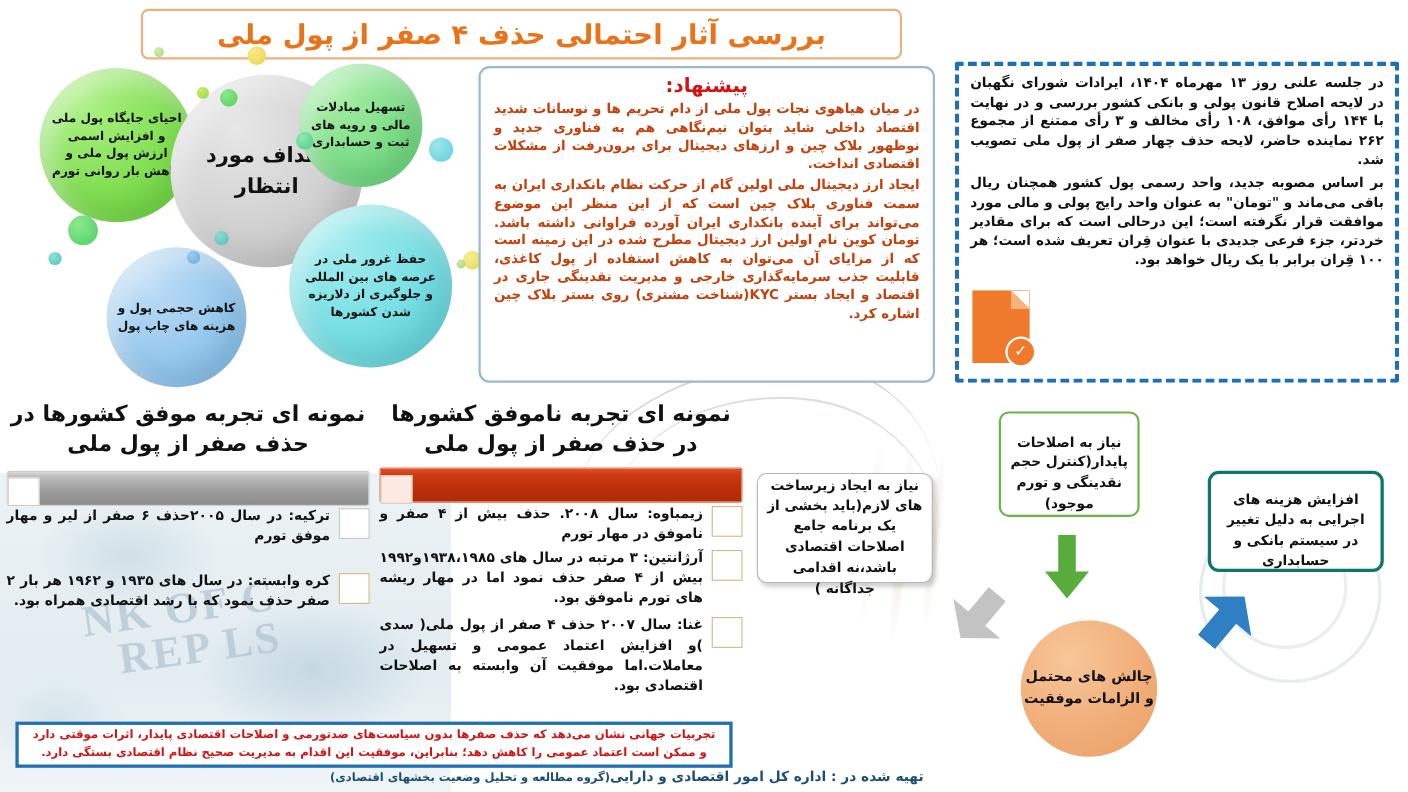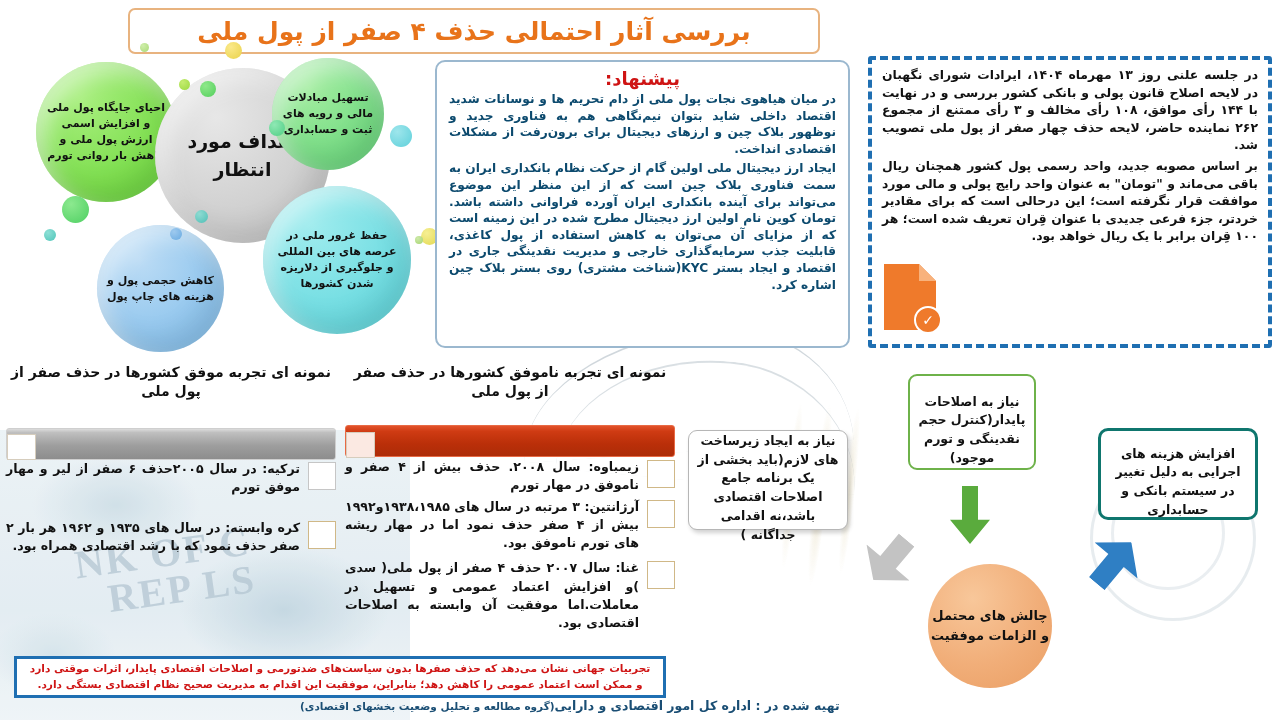--- a/index.html
+++ b/index.html
@@ -130,21 +130,21 @@
   
   .proposal{
     position:absolute;left:435px;top:60px;width:415px;height:288px;
     background:#fff;border:2px solid #9bb8cf;border-radius:10px;
     padding:6px 12px 4px;box-sizing:border-box;
   }
   .proposal h2{
     margin:0 0 2px;text-align:center;color:#cf1414;font-size:18px;font-weight:bold;
   }
   .proposal p{
-    margin:0 0 3px;font-size:12.2px;line-height:1.36;color:#0c4a6e;font-weight:bold;
+    margin:0 0 3px;font-size:12.2px;line-height:1.36;color:#c2410c;font-weight:bold;
     text-align:justify;text-align-last:right;
   }
 
   
   .newsbox{
     position:absolute;left:868px;top:56px;width:404px;height:292px;
     background:#fff;border:4px dashed #1f6fb2;border-radius:3px;
     padding:6px 10px;box-sizing:border-box;
   }
   .newsbox p{
@@ -165,21 +165,21 @@
   }
   .doc-icon .chk{
     position:absolute;right:-6px;bottom:-4px;width:24px;height:24px;border-radius:50%;
     background:#ef7a2b;border:2px solid #fff;
     display:flex;align-items:center;justify-content:center;
     color:#fff;font-size:14px;line-height:1;
   }
 
   
   .sec-title{
-    position:absolute;font-size:14px;font-weight:bold;color:#111;text-align:center;line-height:1.35;
+    position:absolute;font-size:20px;font-weight:bold;color:#111;text-align:center;line-height:1.35;
   }
   .sec-title-ok{left:6px;top:363px;width:330px;}
   .sec-title-bad{left:345px;top:363px;width:330px;}
 
   .bar{position:absolute;height:32px;border-radius:3px;}
   .bar-gray{
     left:6px;top:428px;width:330px;
     background:linear-gradient(180deg,#dcdcdc 0%,#bfbfbf 12%,#9e9e9e 55%,#8d8d8d 100%);
     border:1px solid #cfcfcf;box-sizing:border-box;
   }

